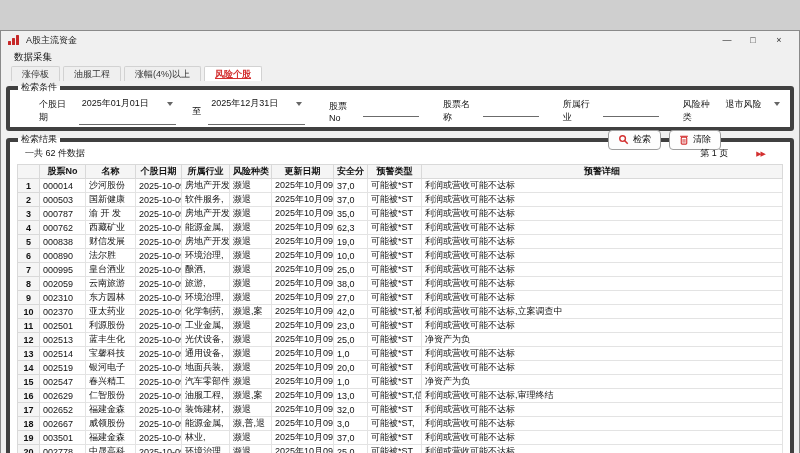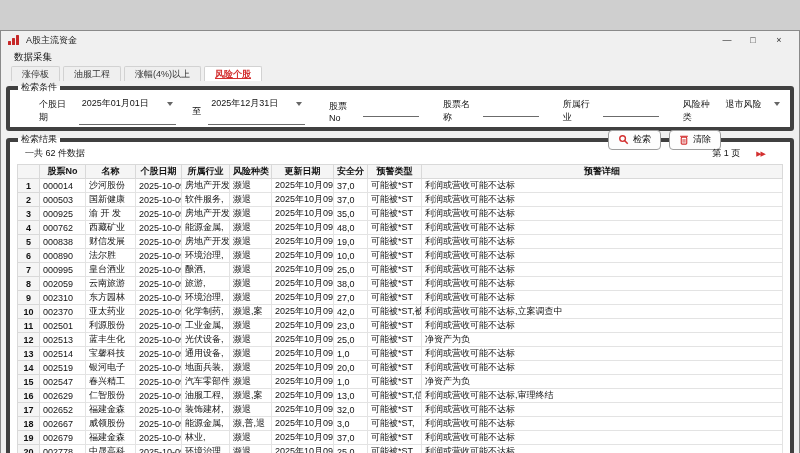--- a/index.html
+++ b/index.html
@@ -46,21 +46,21 @@
   .uinput { display:inline-block; border-bottom:1px solid #6b6b6b; width:62px; height:12px; background:transparent; }
   .sp { width:18px; } .sp2 { width:26px; }
 
   .btn-row { display:flex; justify-content:flex-end; gap:8px; margin:5px 62px 0 0; }
   .btn { display:inline-flex; align-items:center; gap:4px; font-size:9px; color:#111;
          padding:2px 9px 3px; background:#fdfdfd; border:1px solid #9e9e9e; border-radius:4px; cursor:default; }
 
   
   .results-top { display:flex; justify-content:space-between; align-items:center;
                  font-size:9px; color:#111; margin:1px 4px 4px 8px; }
-  .pager { display:flex; align-items:center; gap:16px; margin-right:14px; }
+  .pager { display:flex; align-items:center; gap:28px; margin-right:14px; }
   .next-icon { color:#d32f2f; font-size:7px; letter-spacing:-1px; line-height:7px; cursor:default; }
 
   table.grid { border-collapse:collapse; width:100%; table-layout:fixed; font-size:9px; color:#111; }
   .grid th, .grid td { border:1px solid #e3e3e3; height:14px; padding:0 3px;
                        overflow:hidden; white-space:nowrap; text-align:left; }
   .grid thead th { background:#f5f5f5; font-weight:bold; text-align:center;
                    border-color:#d9d9d9; position:relative; }
   .grid td.rowno { background:#f5f5f5; font-weight:bold; text-align:center; border-color:#d9d9d9; }
   .grid td.u { }
   .caret { position:absolute; top:1px; left:50%; transform:translateX(-50%); width:0; height:0;
@@ -202,39 +202,39 @@
             <td>2025-10-09</td>
             <td>软件服务,</td>
             <td>濒退</td>
             <td>2025年10月09日</td>
             <td>37,0</td>
             <td>可能被*ST</td>
             <td>利润或营收可能不达标</td>
           </tr>
           <tr>
             <td class="rowno">3</td>
-            <td>000925</td>
+            <td>000787</td>
             <td>渝 开 发</td>
             <td>2025-10-09</td>
             <td>房地产开发,</td>
             <td>濒退</td>
             <td>2025年10月09日</td>
             <td>35,0</td>
             <td>可能被*ST</td>
             <td>利润或营收可能不达标</td>
           </tr>
           <tr>
             <td class="rowno">4</td>
             <td>000762</td>
             <td>西藏矿业</td>
             <td>2025-10-09</td>
             <td>能源金属,</td>
             <td>濒退</td>
             <td>2025年10月09日</td>
-            <td>48,0</td>
+            <td>62,3</td>
             <td>可能被*ST</td>
             <td>利润或营收可能不达标</td>
           </tr>
           <tr>
             <td class="rowno">5</td>
             <td>000838</td>
             <td>财信发展</td>
             <td>2025-10-09</td>
             <td>房地产开发,</td>
             <td>濒退</td>
@@ -394,21 +394,21 @@
             <td>2025-10-09</td>
             <td>能源金属,</td>
             <td>濒,普,退</td>
             <td>2025年10月09日</td>
             <td>3,0</td>
             <td>可能被*ST,</td>
             <td>利润或营收可能不达标</td>
           </tr>
           <tr>
             <td class="rowno">19</td>
-            <td>002679</td>
+            <td>003501</td>
             <td>福建金森</td>
             <td>2025-10-09</td>
             <td>林业,</td>
             <td>濒退</td>
             <td>2025年10月09日</td>
             <td>37,0</td>
             <td>可能被*ST</td>
             <td>利润或营收可能不达标</td>
           </tr>
           <tr>

